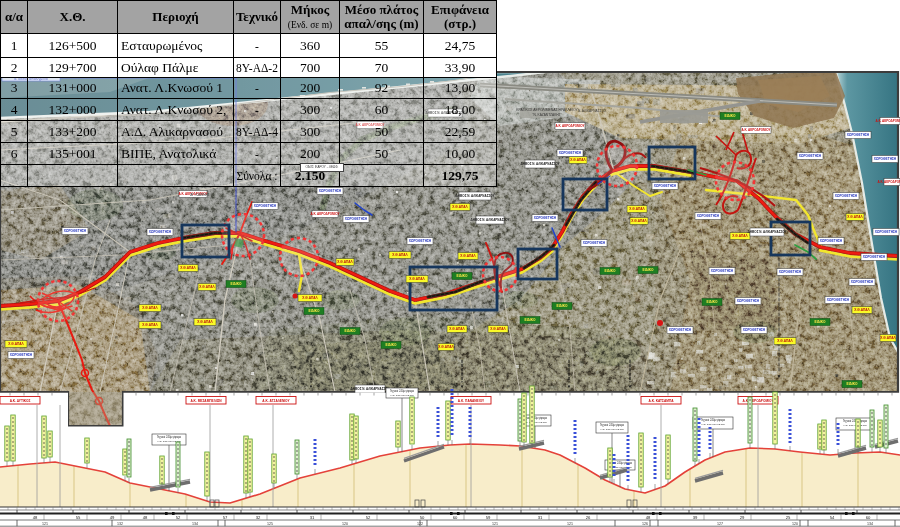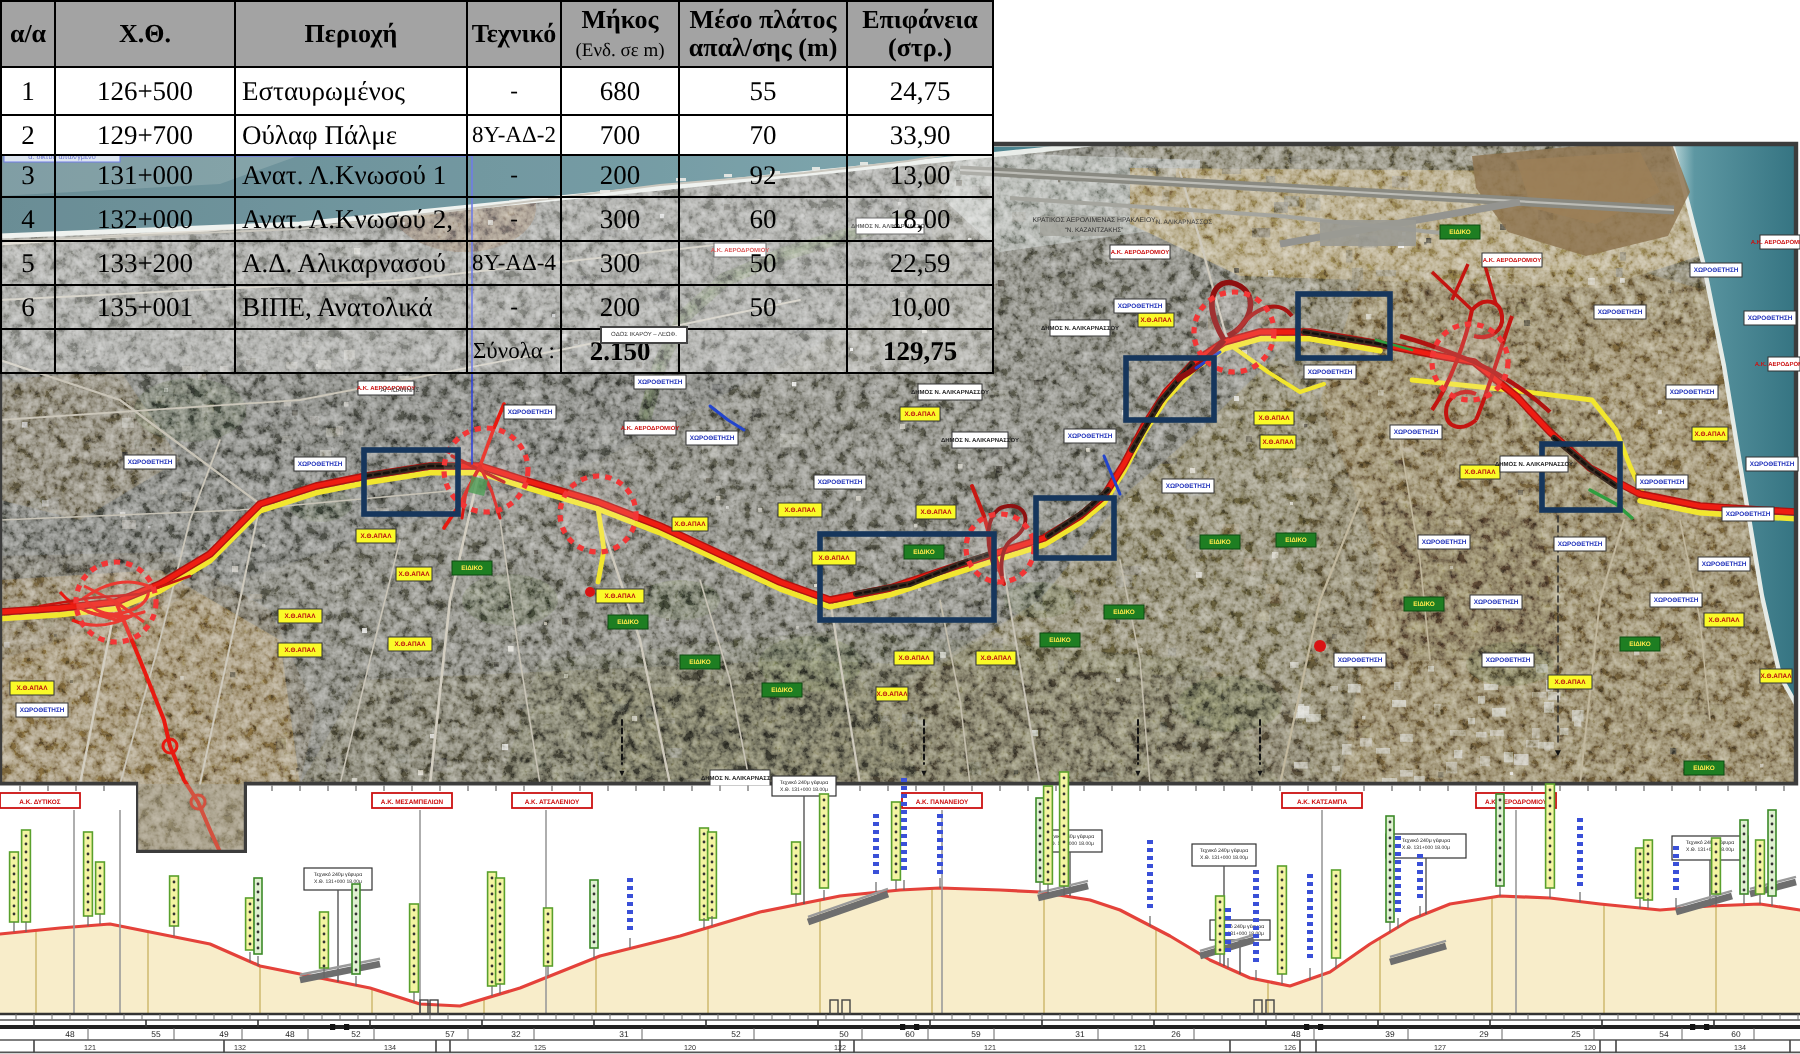--- a/index.html
+++ b/index.html
@@ -1799,21 +1799,21 @@
           <td>Τεχνικό</td>
           <td>Μήκος<br><span class="sm">(Ενδ. σε m)</span></td>
           <td>Μέσο πλάτος<br>απαλ/σης (m)</td>
           <td>Επιφάνεια<br>(στρ.)</td>
         </tr>
         <tr class="op" style="height:24px">
           <td>1</td>
           <td>126+500</td>
           <td>Εσταυρωμένος</td>
           <td>-</td>
-          <td>680</td>
+          <td>360</td>
           <td>55</td>
           <td>24,75</td>
         </tr>
         <tr class="op" style="height:20px">
           <td>2</td>
           <td>129+700</td>
           <td>Ούλαφ Πάλμε</td>
           <td>8Υ-ΑΔ-2</td>
           <td>700</td>
           <td>70</td>

